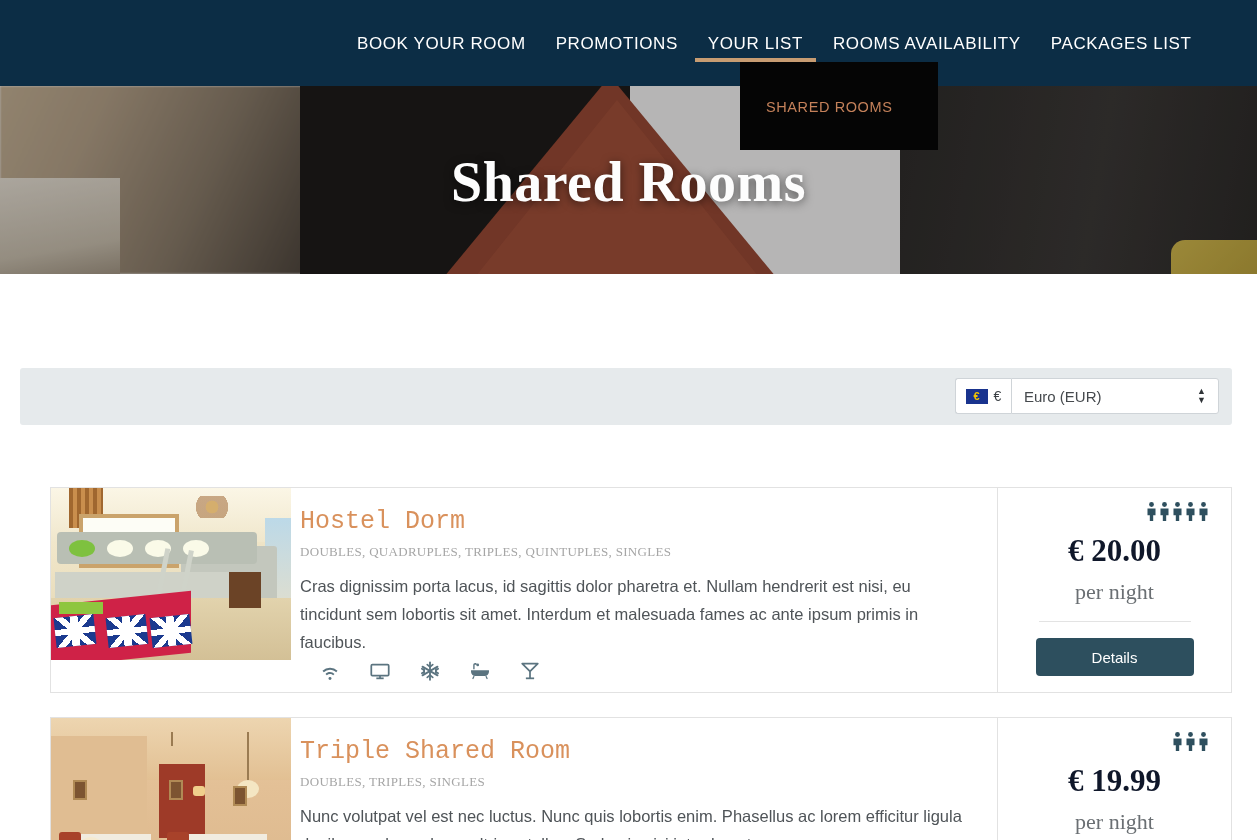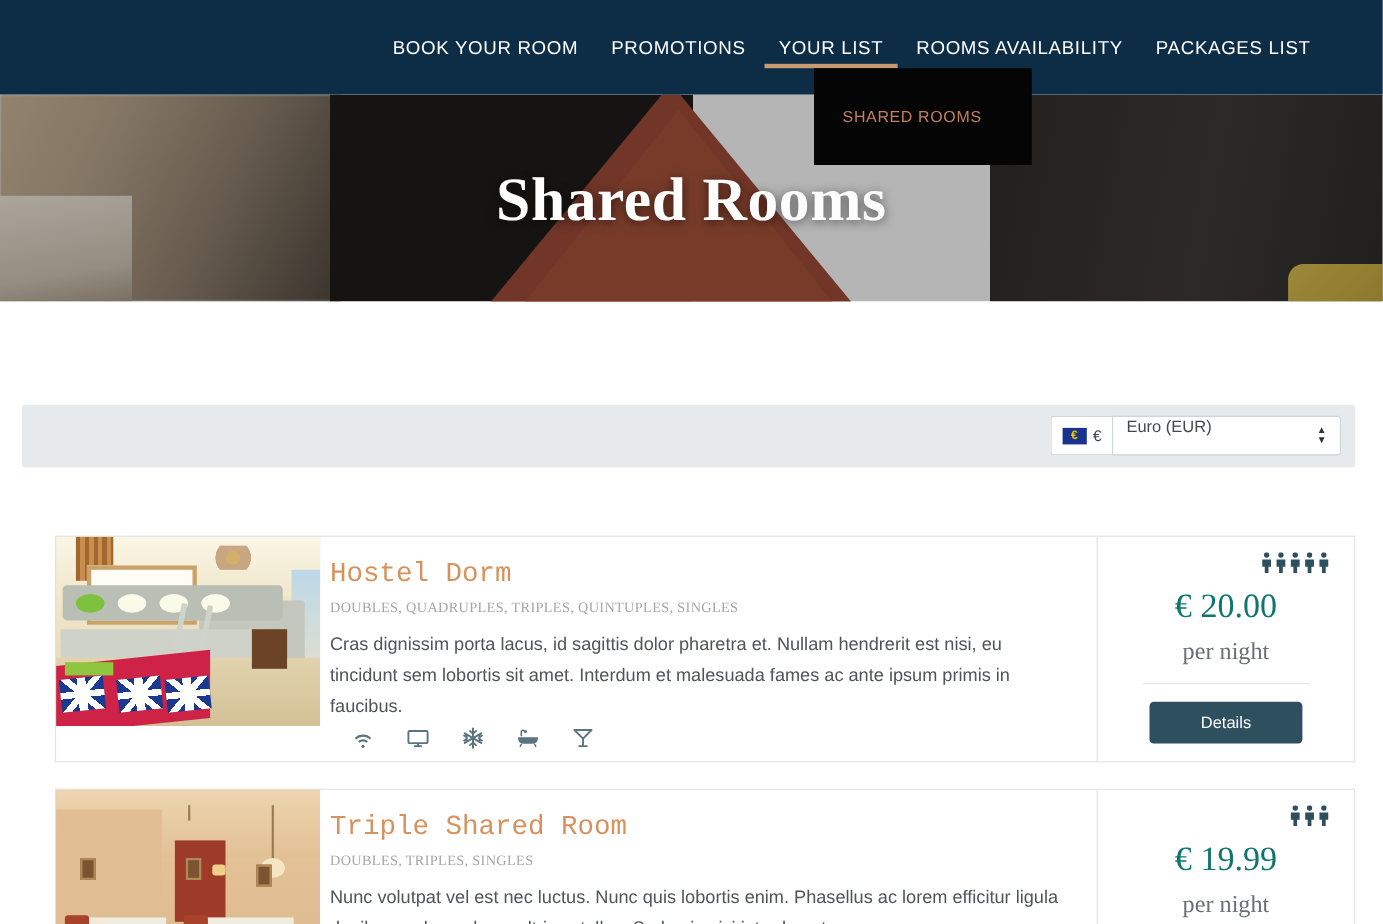--- a/index.html
+++ b/index.html
@@ -166,21 +166,21 @@
     display: flex; align-items: center; justify-content: center;
     color: #f2c500; font-size: 11px; line-height: 1;
     font-weight: bold;
   }
   .currency-sym { font-size: 14px; color: #3a3f44; }
   .currency-select {
     width: 208px;
     background: #ffffff;
     border: 1px solid #cfd4d8;
     border-radius: 0 3px 3px 0;
-    display: flex; align-items: flex-end;
+    display: flex; align-items: center;
     padding: 16px 12px;
     position: relative;
     font-size: 15px;
     color: #45494d;
     cursor: pointer;
   }
   .select-arrows {
     position: absolute; right: 12px; top: 50%;
     transform: translateY(-50%);
     display: flex; flex-direction: column; gap: 2px;
@@ -381,36 +381,37 @@
     position: relative;
   }
   .occupancy {
     align-self: flex-end;
     display: flex; gap: 2px; margin-bottom: 14px; margin-right: 0;
   }
   .person { width: 11px; height: 19px; display: block; color: #2e4f5e; }
   .price {
     font-family: "Liberation Serif", serif;
     font-size: 31px;
-    color: #0f766e;
+    color: #0f172a;
     line-height: 1;
     margin-bottom: 13px;
     white-space: nowrap;
+    font-weight: bold;
   }
   .per-night {
     font-family: "Liberation Serif", serif;
     font-size: 22px;
     color: #6a6f73;
     margin-bottom: 16px;
   }
   .price-sep {
     width: 152px; height: 1px; background: #e3e3e3; margin-bottom: 16px;
   }
   .details-btn {
-    width: 139px; height: 38px;
+    width: 158px; height: 38px;
     background: #2d4f5e;
     color: #ffffff;
     border: none; border-radius: 4px;
     font-size: 15px;
     font-family: "Liberation Sans", sans-serif;
     cursor: pointer;
     display: flex; align-items: center; justify-content: center;
   }
 </style>
 </head>

